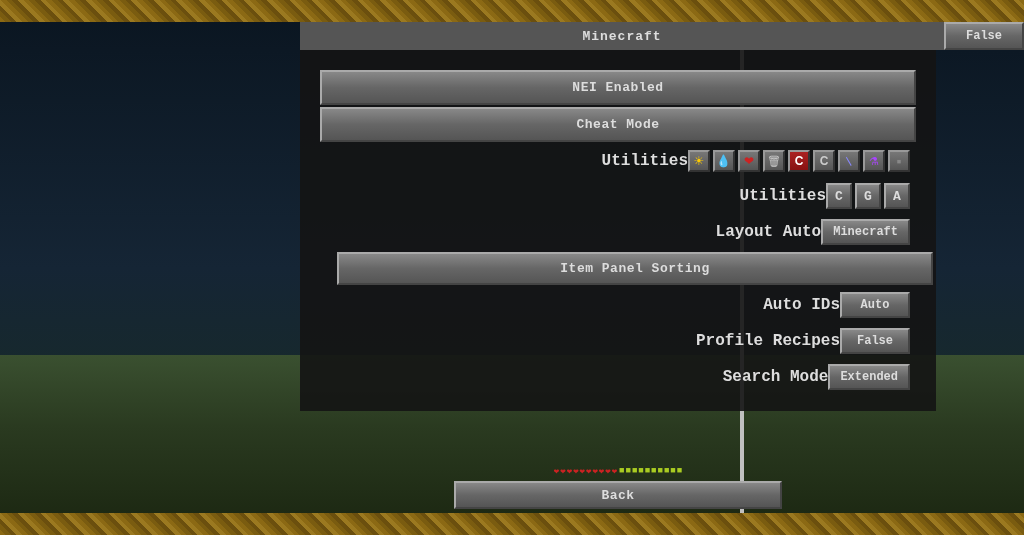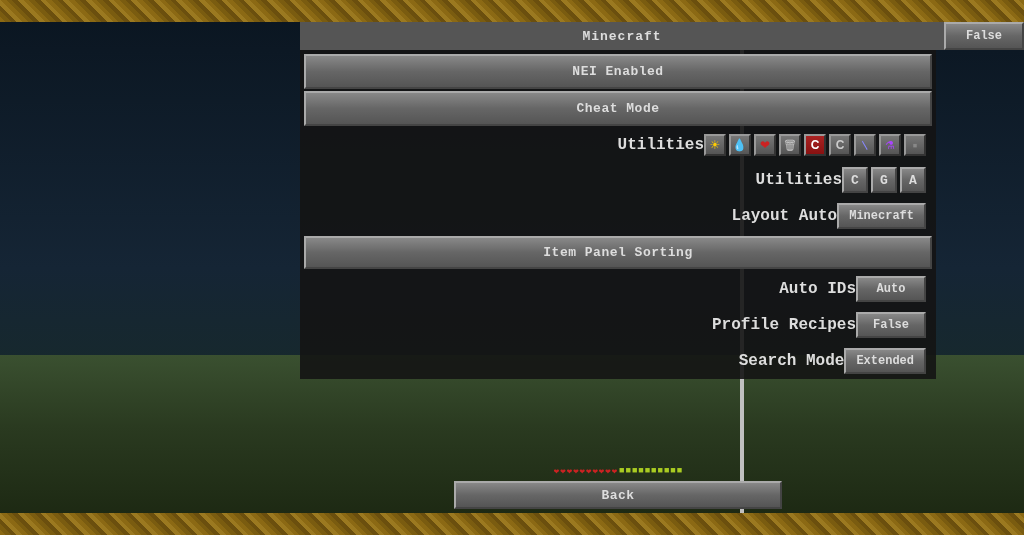--- a/index.html
+++ b/index.html
@@ -107,21 +107,21 @@
       justify-content: center;
     }
 
     
     .content-panel {
       position: absolute;
       top: 28px;
       left: 0;
       right: 4px;
       background: rgba(20,20,20,0.85);
-      padding: 0;
+      padding: 16px;
     }
 
     
     .panel-btn {
       width: 100%;
       padding: 8px 10px;
       background: linear-gradient(180deg, #888 0%, #666 50%, #555 100%);
       border: 2px solid;
       border-color: #aaa #444 #444 #aaa;
       color: #ddd;
@@ -311,21 +311,21 @@
     </div>
   </div>
 
   <div class="setting-row">
     <span class="setting-label">Layout Auto</span>
     <div class="setting-controls">
       <button class="value-btn">Minecraft</button>
     </div>
   </div>
 
-  <button class="section-divider" style="margin:2px 4px;width:calc(100% - 8px);">Item Panel Sorting</button>
+  <button class="section-divider" style="margin:2px 21px;width:calc(100% - 8px);">Item Panel Sorting</button>
 
   <div class="setting-row">
     <span class="setting-label">Auto IDs</span>
     <div class="setting-controls">
       <button class="value-btn">Auto</button>
     </div>
   </div>
 
   <div class="setting-row">
     <span class="setting-label">Profile Recipes</span>

